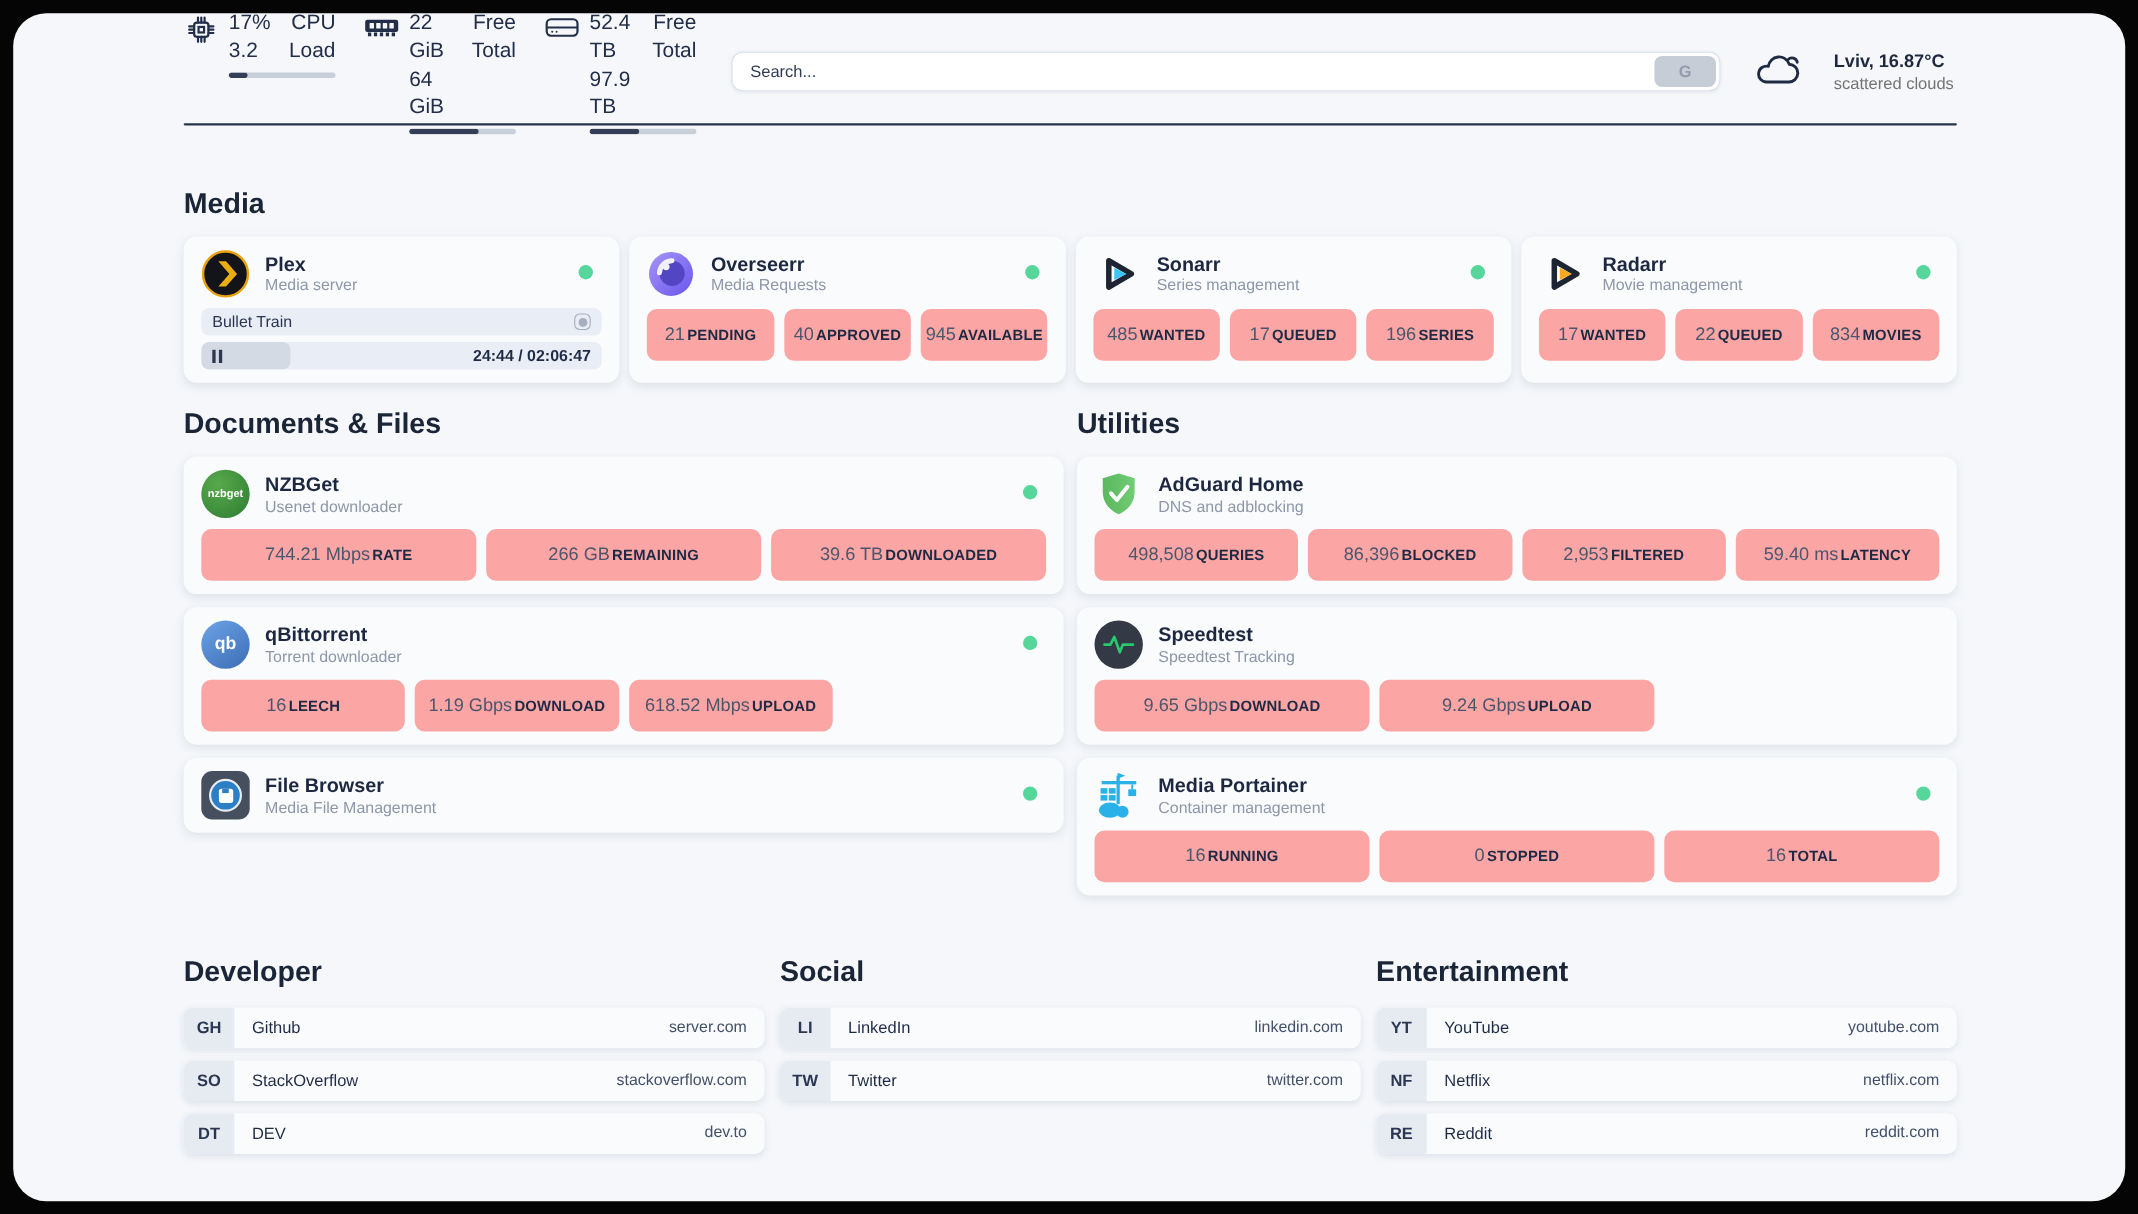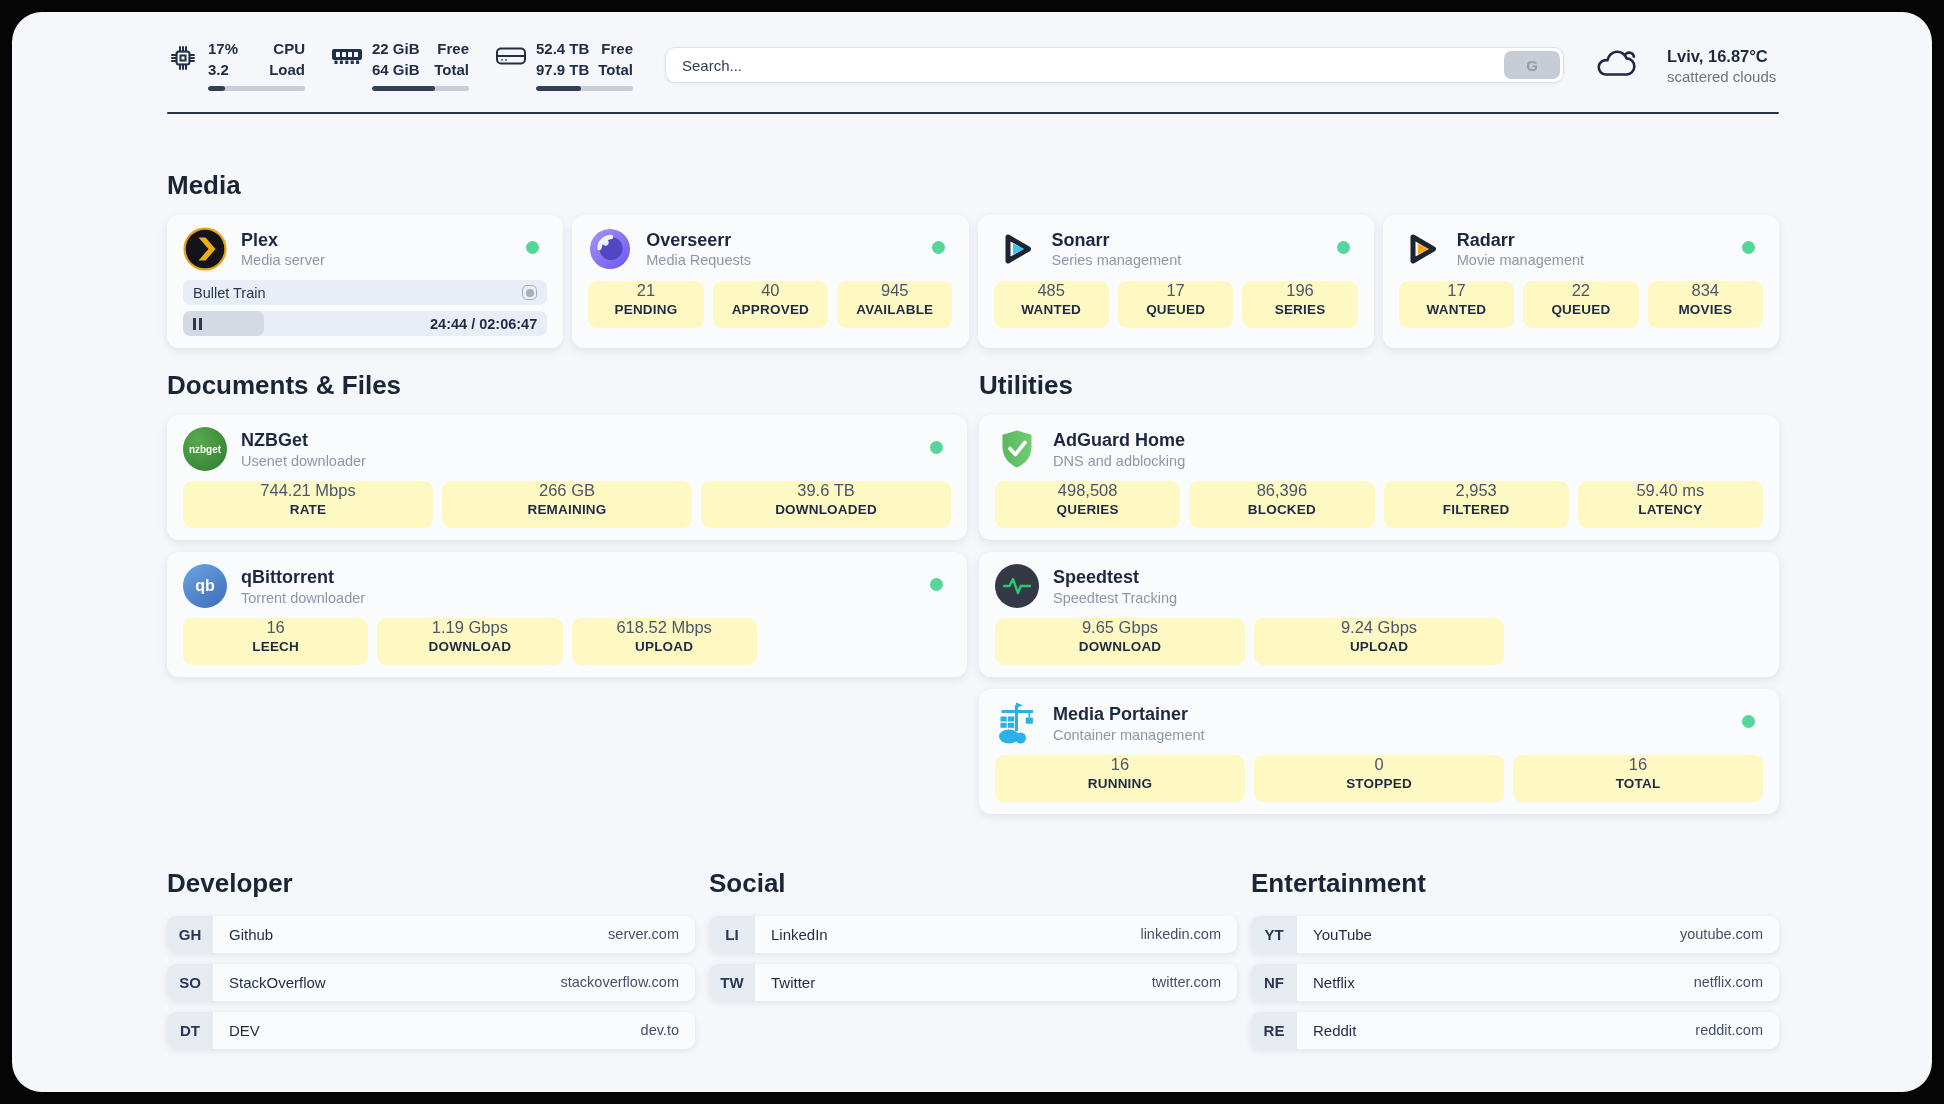--- a/index.html
+++ b/index.html
@@ -6,22 +6,22 @@
     font-family:"Liberation Sans","DejaVu Sans",sans-serif;}
   .panel{position:absolute;inset:12px;background:#f5f7fa;border-radius:30px;overflow:hidden;}
   .content{padding:24px 153px 30px 155px;}
 
   
   .topbar{display:flex;align-items:center;height:58px;}
   .widgets{display:flex;gap:26px;}
   .widget{display:flex;gap:9px;align-items:flex-start;}
   .w-icon{width:32px;display:flex;justify-content:center;margin-top:5px;}
   .w-body{width:97px;}
-  .w-row{display:flex;justify-content:space-between;font-size:15px;color:#222e48;
-    line-height:1.35;font-weight:700;}
+  .w-row{display:flex;justify-content:space-between;font-size:19px;color:#222e48;
+    line-height:1.35;font-weight:400;}
   .w-col{display:flex;flex-direction:column;}
   .w-col.right{text-align:right;}
   .bar{margin-top:6px;height:5px;border-radius:3px;background:#c9cfd9;overflow:hidden;}
   .bar-fill{height:100%;border-radius:3px;background:#333f56;}
   .fill-cpu{width:18%;} .fill-mem{width:65%;} .fill-disk{width:46%;}
 
   .search{flex:1;margin:0 30px 0 32px;position:relative;height:36px;}
   .search input{width:100%;height:100%;box-sizing:border-box;border:1.5px solid #dbe1ea;
     border-radius:10px;background:#fff;padding:0 72px 0 16px;font-size:15px;color:#232f49;
     outline:none;font-family:inherit;box-shadow:0 1px 3px rgba(160,170,190,.15);}
@@ -49,22 +49,22 @@
   .card{background:#fafbfd;border-radius:12px;padding:12px 16px;position:relative;
     box-shadow:0 3px 8px rgba(147,161,184,.22);cursor:pointer;}
   .app-head{display:flex;align-items:center;gap:14px;height:44px;}
   .app-meta{display:flex;flex-direction:column;gap:1px;}
   .app-name{font-size:18px;font-weight:700;color:#1d2840;line-height:1.2;}
   .app-desc{font-size:14.5px;color:#8d97a8;}
   .dot{position:absolute;top:26px;right:24px;width:13px;height:13px;border-radius:50%;background:#57d69b;}
   .stats{display:grid;gap:9px;margin-top:10px;}
   .stats.c3{grid-template-columns:repeat(3,1fr);}
   .stats.c4{grid-template-columns:repeat(4,1fr);}
-  .stat{background:#fef9c3;border-radius:9px;height:47px;display:flex;flex-direction:column;
-    align-items:center;gap:2px;}
+  .stat{background:#fca5a5;border-radius:9px;height:47px;display:flex;
+    justify-content:center;align-items:center;gap:2px;}
   .s-val{font-size:16.5px;color:#4b566c;}
   .s-lab{font-size:13.5px;font-weight:700;color:#1e2a44;letter-spacing:.2px;}
 
   
   .media-row{margin-top:9px;height:25px;background:#e9eef6;border-radius:7px;display:flex;
     align-items:center;padding:0 10px;font-size:14.5px;color:#2a3550;}
   .media-row.progress{margin-top:6px;position:relative;padding:0;overflow:hidden;}
   .play-fill{position:absolute;left:0;top:0;bottom:0;width:19.5%;background:#d4dae4;
     border-radius:7px;display:flex;align-items:center;padding-left:10px;}
   .pause-ic{width:9px;height:12px;border-left:3px solid #2c3850;border-right:3px solid #2c3850;
@@ -390,20 +390,36 @@
             <div class="s-val">1.19 Gbps</div>
                 <div class="s-lab">DOWNLOAD</div>
               </div>
           <div class="stat">
             <div class="s-val">618.52 Mbps</div>
                 <div class="s-lab">UPLOAD</div>
               </div>
         </div>
       </div>
 
+      <div class="card">
+        <div class="app-head">
+          <span class="app-icon">
+            <span class="fb-outer">
+                  <span class="fb-circle">
+                    <span class="fb-floppy"></span>
+                  </span>
+                </span>
+          </span>
+          <div class="app-meta">
+            <div class="app-name">File Browser</div>
+            <div class="app-desc">Media File Management</div>
+          </div>
+        </div>
+        <span class="dot"></span>
+      </div>
     </div>
 
     <div class="col">
       <h2 class="section">Utilities</h2>
 
       <div class="card">
         <div class="app-head">
           <span class="app-icon">
             <svg width="44" height="44" viewBox="0 0 44 44">
               <defs>

